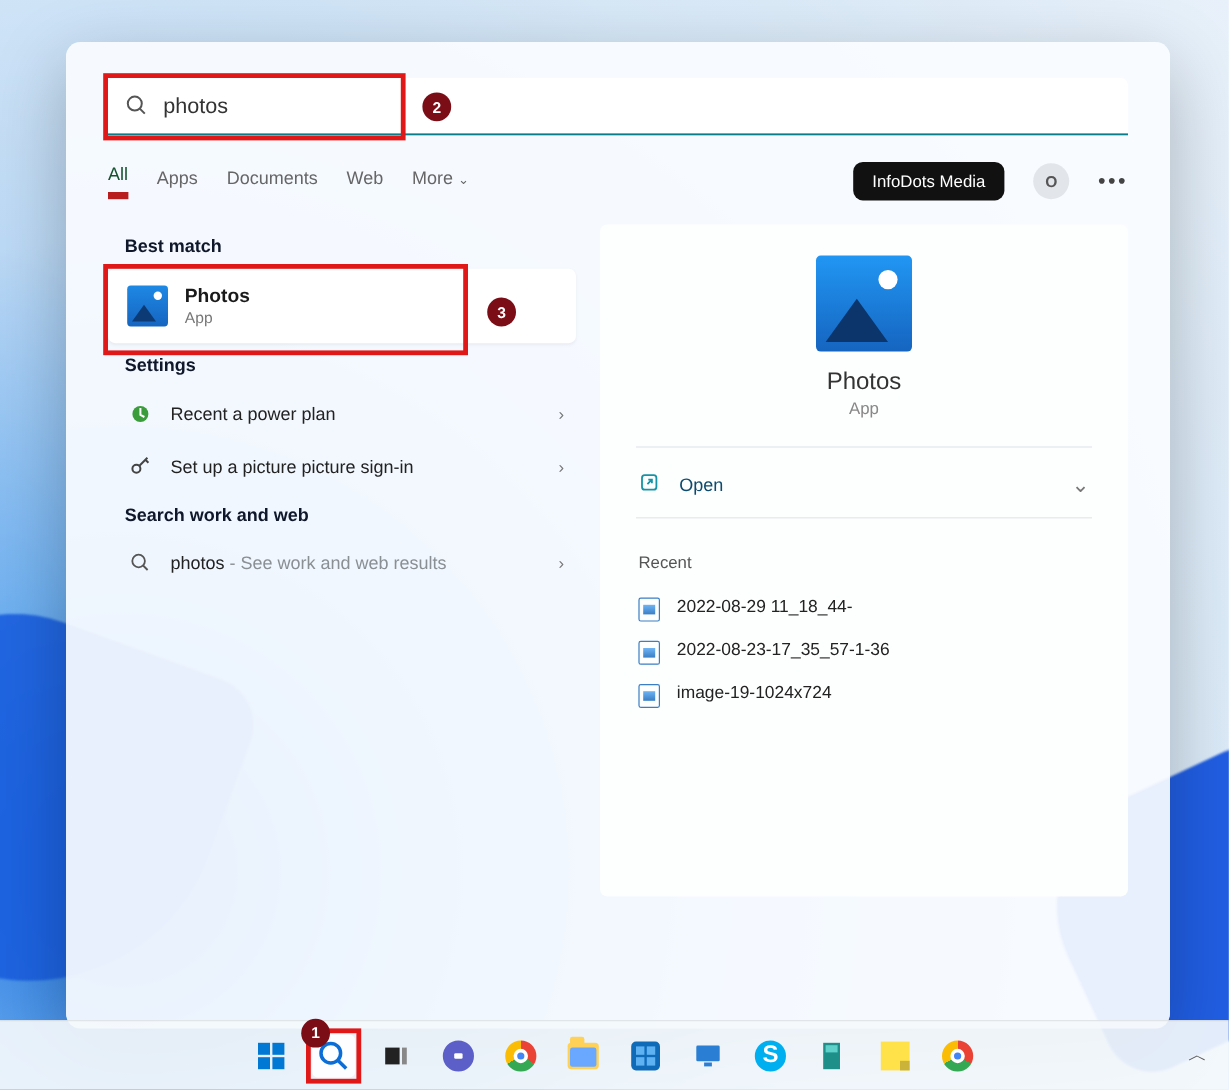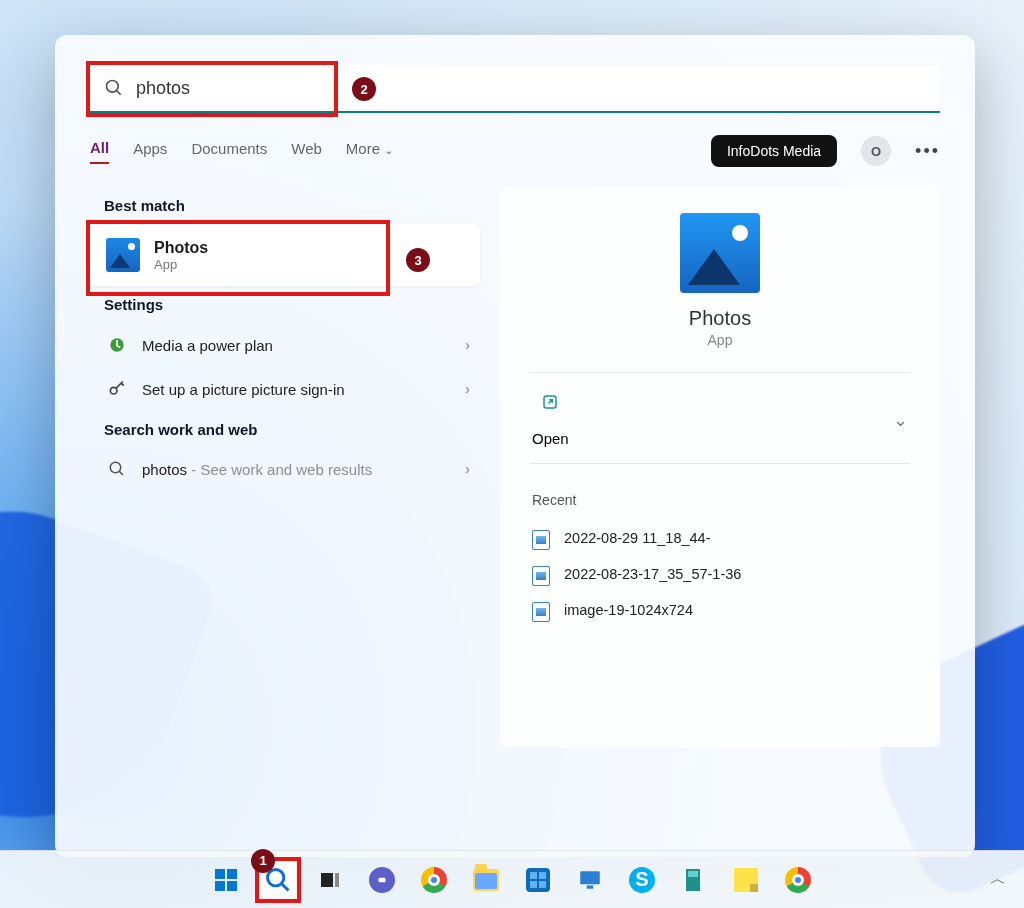--- a/index.html
+++ b/index.html
@@ -29,21 +29,21 @@
   .rb-search { left:-4px; top:-4px; width:252px; height:56px;}
   .step-badge {
     position:absolute; width:24px; height:24px; border-radius:50%;
     background:#7a0d15; color:#fff; font-size:13px; font-weight:600;
     display:flex; align-items:center; justify-content:center;
   }
   .step2{ left:262px; top:12px;}
 
   .tabs-row { display:flex; align-items:center; gap:24px; margin-bottom:20px; font-size:15px; color:#666;}
   .tab { cursor:pointer; padding-bottom:6px;}
-  .tab.active { color:#701a75; border-bottom:2px solid #b91c1c; font-weight:700;}
+  .tab.active { color:#14532d; border-bottom:6px solid #b91c1c; font-weight:400;}
   .tabs-spacer{flex:1;}
   .account-pill{ background:#111; color:#fff; padding:8px 16px; border-radius:8px; font-size:14px;}
   .avatar{ width:30px;height:30px;border-radius:50%; background:#e2e6ea; display:flex;align-items:center;justify-content:center; color:#555; font-weight:600; font-size:13px;}
   .more-dots{ font-size:18px; color:#444; letter-spacing:2px; cursor:pointer;}
 
   .columns{ display:flex; gap:20px; }
   .col-left{ width:390px; }
   .col-right{ flex:1; background:#fdfefe; border-radius:6px; padding:26px 30px 20px 30px; min-height:560px;}
 
   .section-head{ font-size:15px; font-weight:600; color:#0f172a; margin:10px 0 10px 14px;}
@@ -67,21 +67,21 @@
   .lr-sub{ color:#8a8f94;}
   .chev{ color:#777; font-size:14px;}
 
   .detail-icon{ width:80px;height:80px; margin:0 auto 14px auto; background:linear-gradient(#2196f3,#1565c0); border-radius:4px; position:relative;}
   .detail-icon::after{content:""; position:absolute; left:8px; bottom:8px; width:0;height:0; border-left:26px solid transparent; border-right:26px solid transparent; border-bottom:36px solid #0b356b;}
   .detail-icon::before{content:""; position:absolute; right:12px; top:12px; width:16px;height:16px; background:#fff; border-radius:50%;}
   .detail-title{ text-align:center; font-size:20px; color:#333; margin-bottom:2px;}
   .detail-sub{ text-align:center; font-size:14px; color:#888; margin-bottom:24px;}
   .hr{ height:1px; background:#e3e7eb; margin:6px 0 10px 0;}
   .open-row{ display:flex; justify-content:space-between; align-items:center; padding:10px 2px;}
-  .open-left{ display:flex; gap:16px; align-items:center; color:#000000; font-size:15px;flex-direction:column;}
+  .open-left{ display:flex; gap:16px; align-items:center; color:#0c4a6e; font-size:15px;}
   .open-ic{ color:#1693a5;}
 
   .recent-head{ font-size:14px; color:#555; margin:28px 0 14px 2px;}
   .recent-item{ display:flex; gap:14px; align-items:flex-start; padding:8px 2px; font-size:14.5px; color:#222;}
   .file-ic{ width:18px;height:20px; border:1.5px solid #3a7ec4; border-radius:2px; position:relative;}
   .file-ic::after{content:""; position:absolute; left:3px; top:5px; right:3px; height:8px; background:linear-gradient(#6fb5f5,#3a7ec4);}
 
   
   .taskbar{ position:absolute; left:0; right:0; bottom:0; height:58px; background:rgba(244,248,252,.92); border-top:1px solid rgba(0,0,0,.08); display:flex; align-items:center; justify-content:center; gap:14px;}
   .tb-icon{ width:38px;height:38px; border-radius:6px; display:flex; align-items:center; justify-content:center; font-size:20px; cursor:pointer; position:relative;}
@@ -152,21 +152,21 @@
       <div class="section-head">Settings</div>
 
       <div class="list-row">
         <div class="lr-left">
           <span class="lr-icon">
             <svg width="20" height="20" viewBox="0 0 24 24">
                 <circle cx="12" cy="12" r="8" fill="#3a9c3a"></circle>
                 <path d="M12 6v7l4 2" stroke="#fff" stroke-width="2" fill="none"></path>
               </svg>
           </span>
-          <span class="lr-text">Media a power plan</span>
+          <span class="lr-text">Recent a power plan</span>
         </div>
         <span class="chev">›</span>
       </div>
 
       <div class="list-row">
         <div class="lr-left">
           <span class="lr-icon">
             <svg width="20" height="20" viewBox="0 0 24 24" fill="none" stroke="#444" stroke-width="2">
                 <circle cx="8" cy="14" r="4"></circle>
                 <path d="M11 11l8-8M17 5l3 3"></path>

